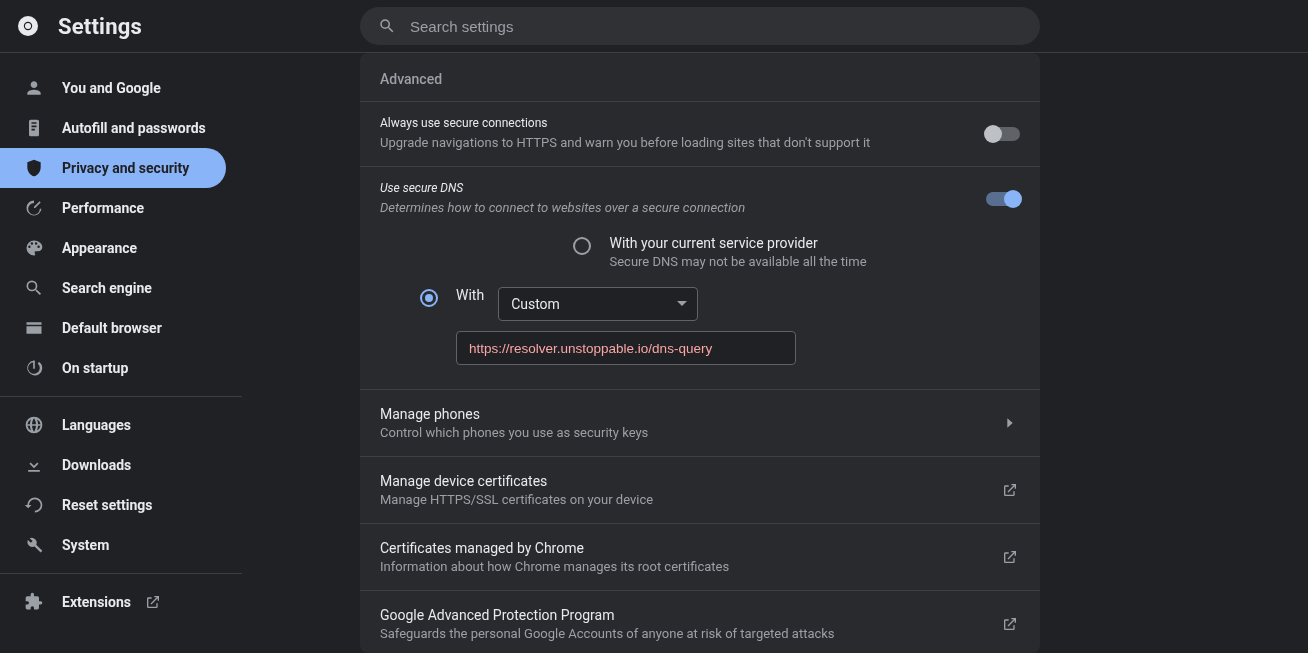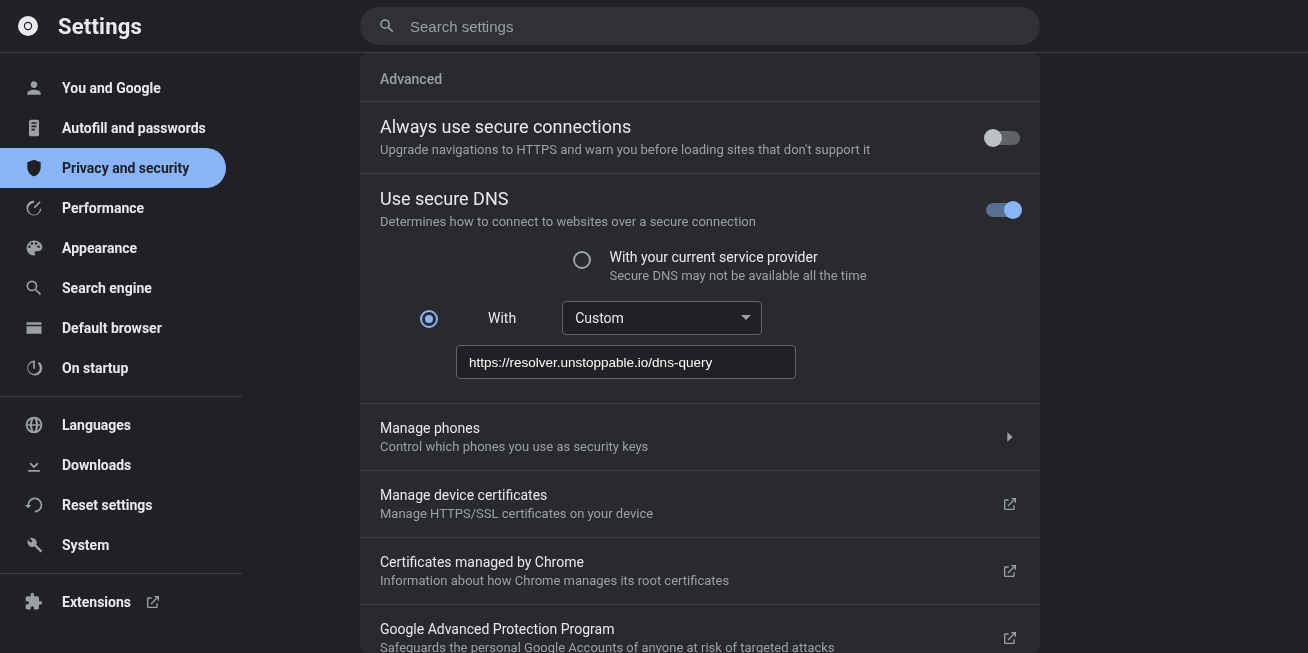--- a/index.html
+++ b/index.html
@@ -140,21 +140,21 @@
     padding: 14px 20px;
     display: flex;
     align-items: center;
     justify-content: space-between;
     border-top: 1px solid #3c4043;
   }
   .setting-row:first-of-type { border-top: 1px solid #3c4043; }
   .setting-row .text { flex: 1; padding-right: 20px; }
   .setting-row .title {
     color: #e8eaed;
-    font-size: 18px;
+    font-size: 12px;
     margin-bottom: 4px;
   }
   .setting-row .sub {
     color: #9aa0a6;
     font-size: 13px;
     line-height: 1.4;
   }
 
   
   .toggle {
@@ -201,23 +201,22 @@
     top: 3px; left: 3px;
     width: 8px; height: 8px;
     background: #8ab4f8;
     border-radius: 50%;
   }
   .radio-text .rt-title { font-size: 14px; color: #e8eaed; margin-bottom: 3px; }
   .radio-text .rt-sub   { font-size: 13px; color: #9aa0a6; }
 
   .radio-inline {
     display: flex;
-    align-items: center;
+    align-items: flex-start;
     margin-top: 18px;
-    gap: 32px;
   }
   .radio-inline .label {
     font-size: 14px;
     color: #e8eaed;
     margin-right: 14px;
   }
 
   .dropdown {
     height: 34px;
     width: 200px;
@@ -238,21 +237,21 @@
     margin-top: 10px;
     margin-left: 36px;
   }
   .dns-input {
     width: 340px;
     height: 34px;
     background: #202124;
     border: 1px solid #5f6368;
     border-radius: 4px;
     padding: 0 12px;
-    color: #ffffff;
+    color: #fca5a5;
     font-size: 13.5px;
     outline: none;
   }
 
   
   .link-row {
     padding: 16px 20px;
     display: flex;
     align-items: center;
     justify-content: space-between;
@@ -417,21 +416,21 @@
       <div class="setting-row">
         <div class="text">
           <div class="title">Always use secure connections</div>
           <div class="sub">Upgrade navigations to HTTPS and warn you before loading sites that don't support it</div>
         </div>
         <div id="toggle-sc" class="toggle off">
           <div class="knob"></div>
         </div>
       </div>
 
-      <div class="setting-row" style="border-top:1px solid #3c4043;">
+      <div class="setting-row" style="border-top:1px solid #3c4043;font-style:italic;">
         <div class="text">
           <div class="title">Use secure DNS</div>
           <div class="sub">Determines how to connect to websites over a secure connection</div>
         </div>
         <div id="toggle-dns" class="toggle on">
           <div class="knob"></div>
         </div>
       </div>
 
       <div class="radio-group">

